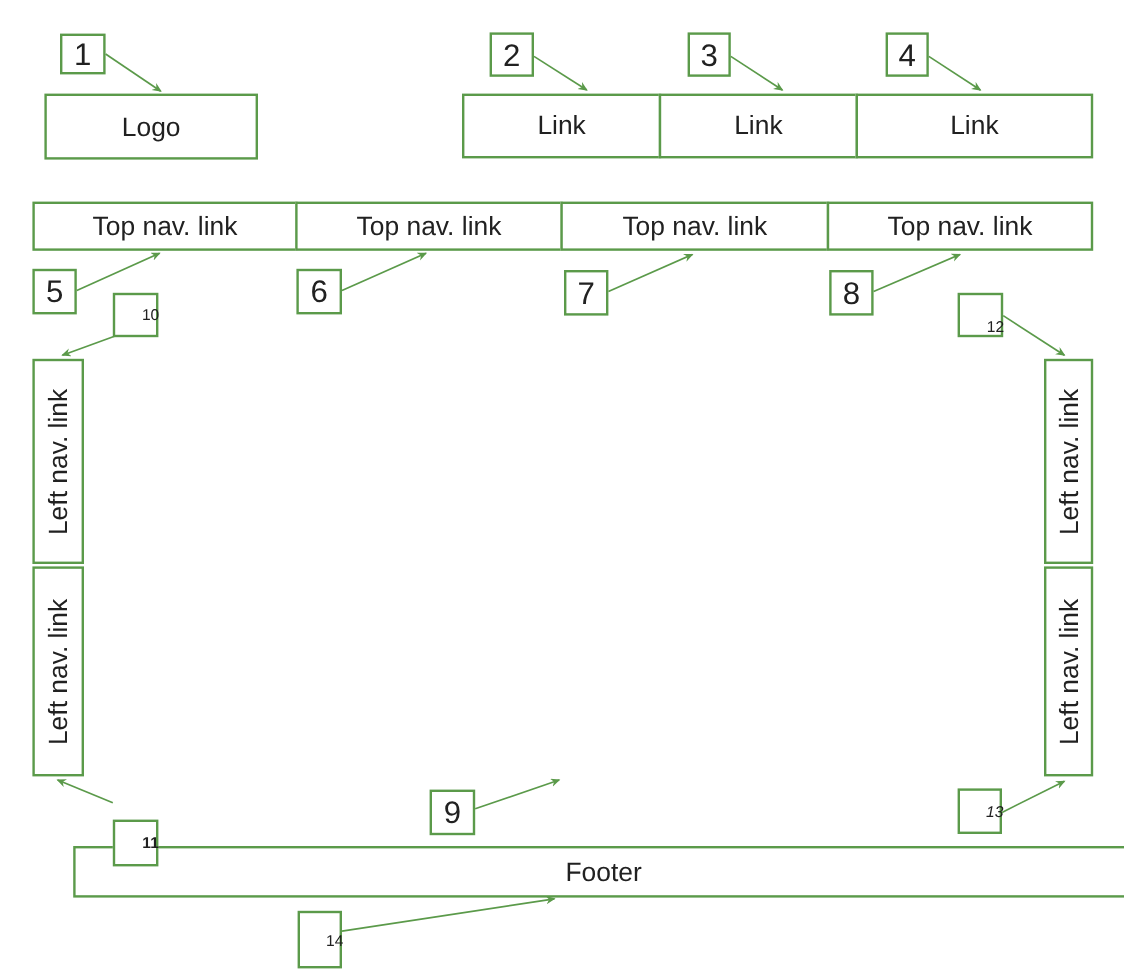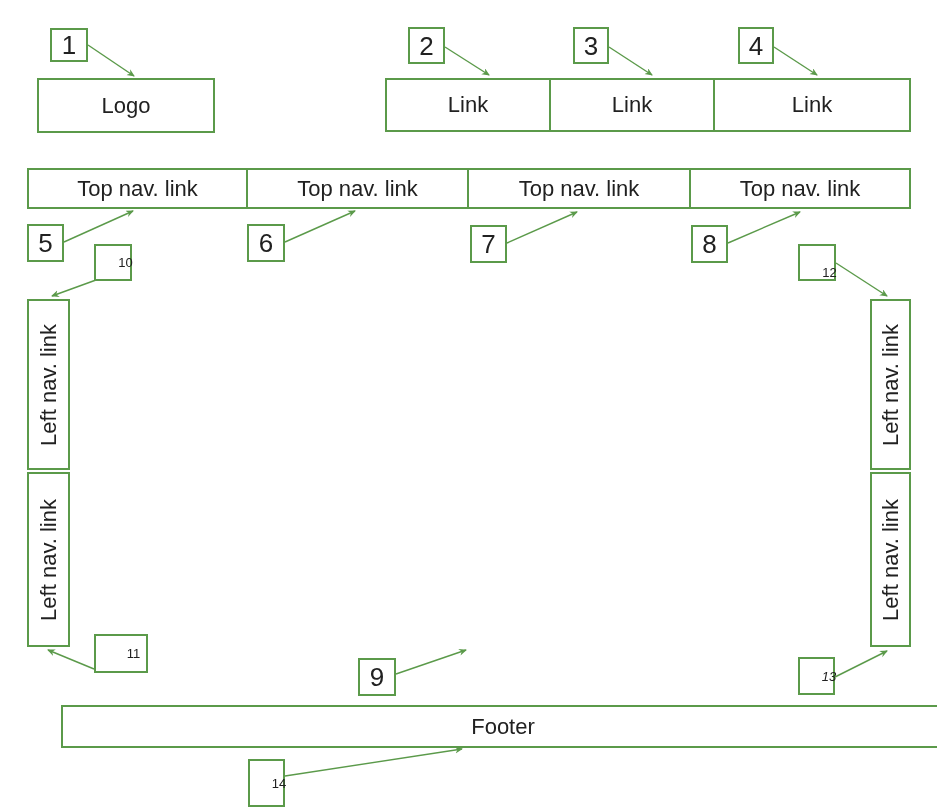--- a/index.html
+++ b/index.html
@@ -71,21 +71,21 @@
   #c1  { left: 50px;  top: 28px;  width: 38px; height: 34px; }
   #c2  { left: 408px; top: 27px;  width: 37px; height: 37px; }
   #c3  { left: 573px; top: 27px;  width: 36px; height: 37px; }
   #c4  { left: 738px; top: 27px;  width: 36px; height: 37px; }
   #c5  { left: 27px;  top: 224px; width: 37px; height: 38px; }
   #c6  { left: 247px; top: 224px; width: 38px; height: 38px; }
   #c7  { left: 470px; top: 225px; width: 37px; height: 38px; }
   #c8  { left: 691px; top: 225px; width: 37px; height: 38px; }
   #c9  { left: 358px; top: 658px; width: 38px; height: 38px; }
   #c10 { left: 94px;  top: 244px; width: 38px; height: 37px; }
-  #c11 { left: 94px;  top: 634px; width: 54px; height: 39px; }
+  #c11 { left: 94px;  top: 683px; width: 38px; height: 39px; font-weight: bold; }
   #c12 { left: 798px; top: 244px; width: 38px; height: 37px; align-items: flex-end; }
   #c13 { left: 798px; top: 657px; width: 37px; height: 38px; font-style: italic; }
   #c14 { left: 248px; top: 759px; width: 37px; height: 48px; }
 </style>
 </head>
 <body>
 
 <div class="canvas">
 
   <div class="wf-box" id="logo-box">

